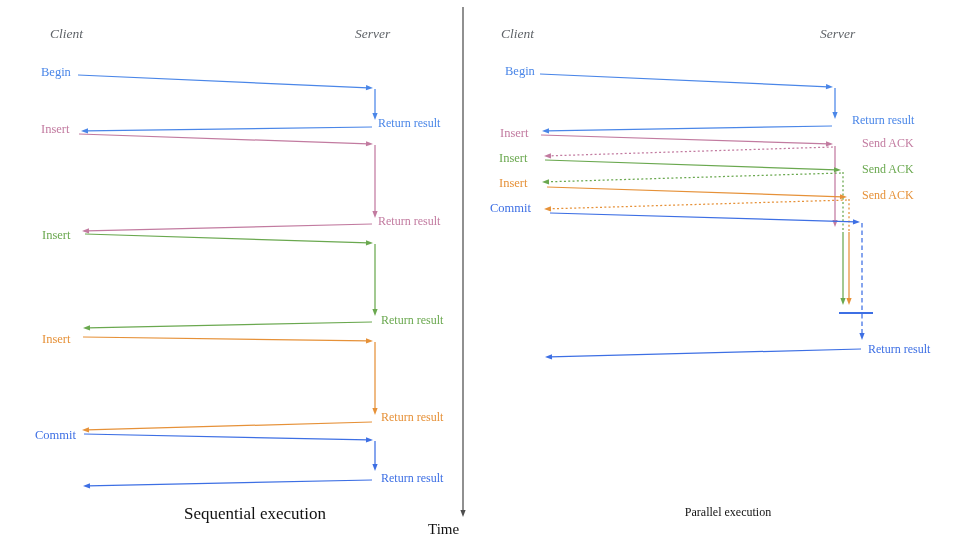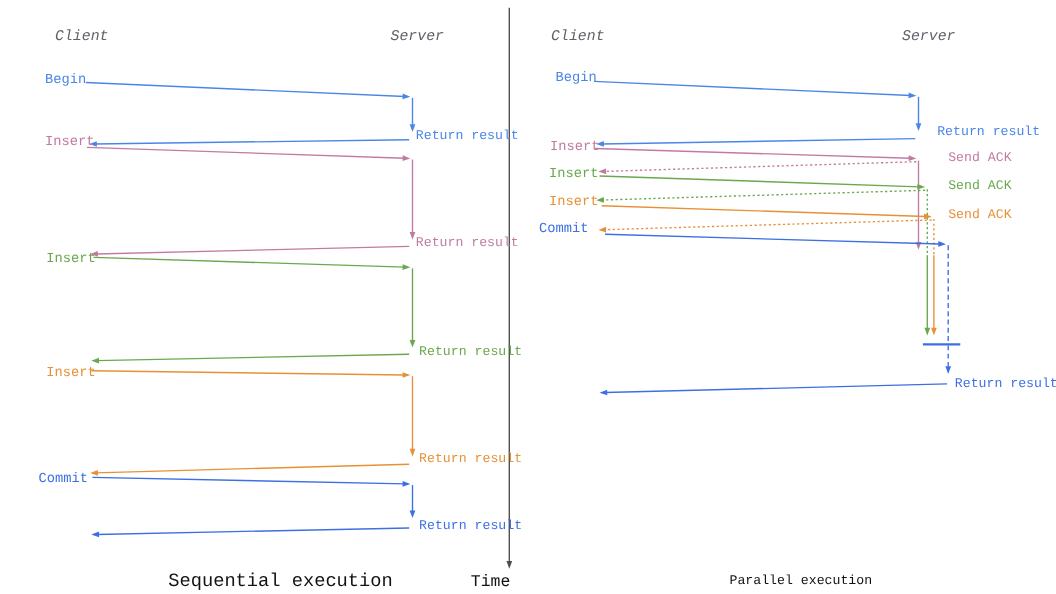--- a/index.html
+++ b/index.html
@@ -1,23 +1,23 @@
 <!DOCTYPE html>
 <html><head>
 <meta charset="utf-8">
 <style>
   html,body{margin:0;padding:0;background:#ffffff;}
   #stage{
     position:relative;width:960px;height:540px;overflow:hidden;background:#ffffff;
-    font-family:Liberation Mono, monospace;
+    font-family:Liberation Serif, serif;
   }
   #edges-svg{position:absolute;left:0;top:0;width:960px;height:540px;}
   .lbl{position:absolute;white-space:nowrap;line-height:1.15;}
   .lbl.it{font-style:italic;}
-  .lbl.ctr{transform:translateX(-50%);margin-top:16px;}
+  .lbl.ctr{transform:translateX(-50%);}
 </style>
 </head>
 <body>
 
 <div id="stage">
   <svg id="edges-svg" viewBox="0 0 960 540" xmlns="http://www.w3.org/2000/svg">
       <g>
         <line x1="78" y1="75" x2="368.0048478670749" y2="87.7798746517694" stroke="#4a86e8" stroke-width="1.25"></line>
         <polygon points="373,88 365.8923218328249,90.28930362159824 366.1212521949848,85.0943454033561" fill="#4a86e8"></polygon>
       </g>

